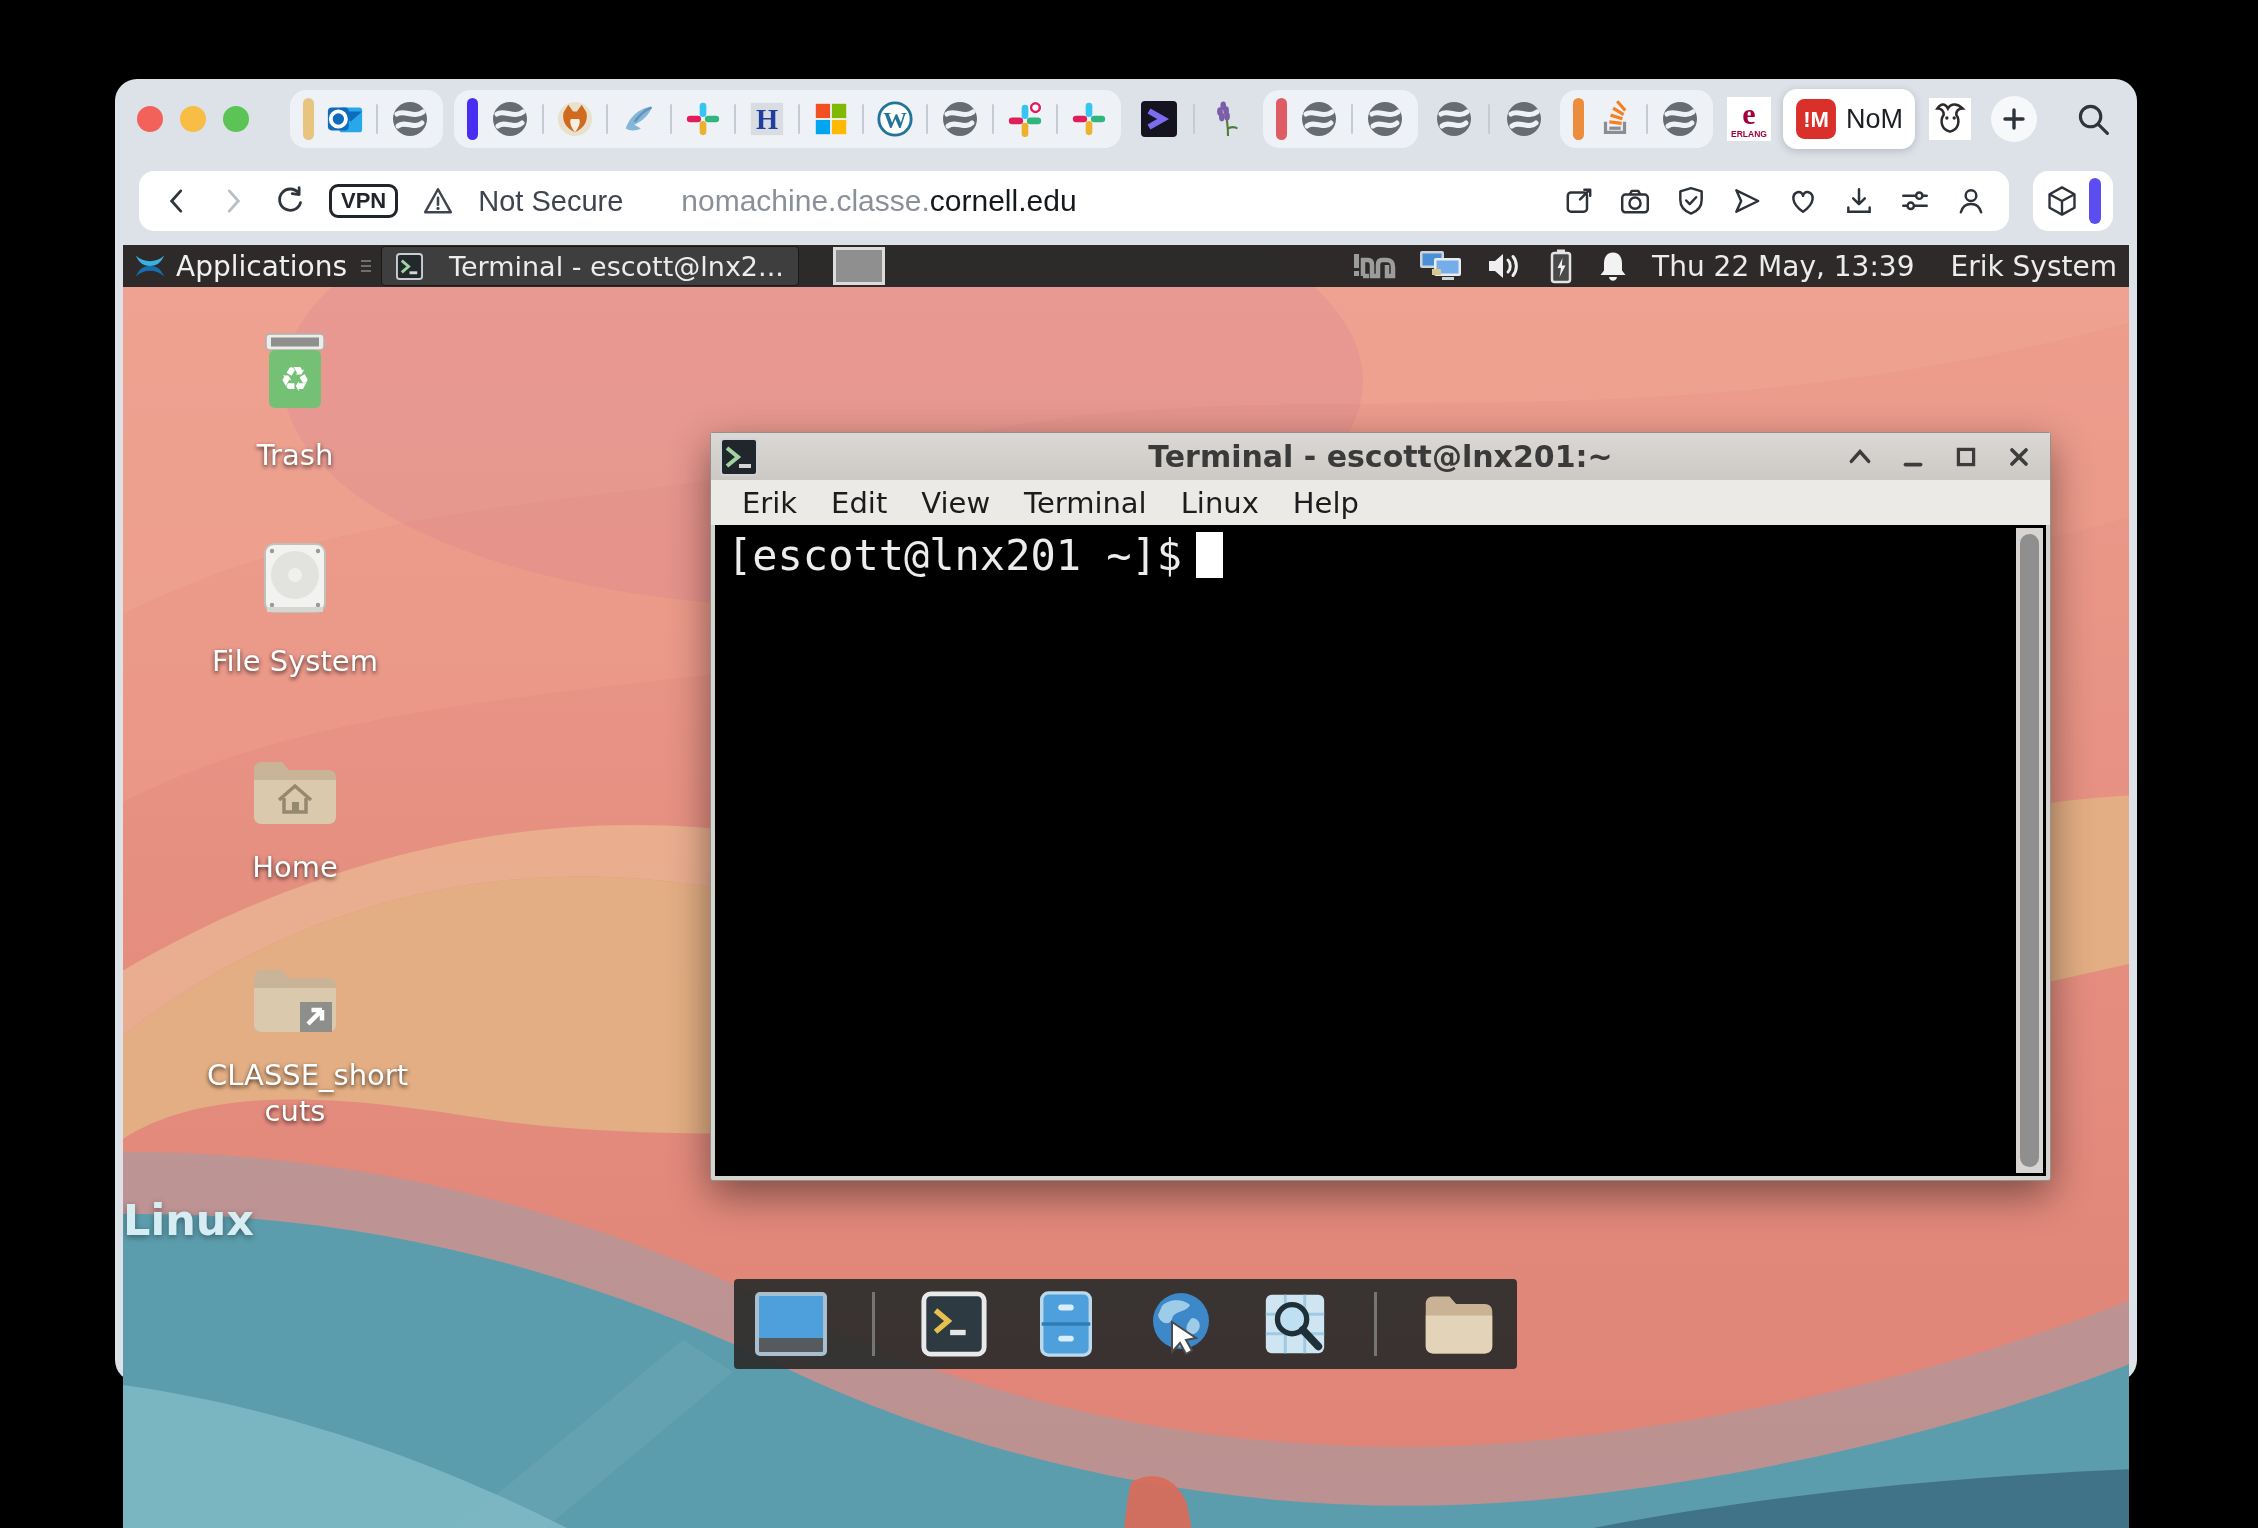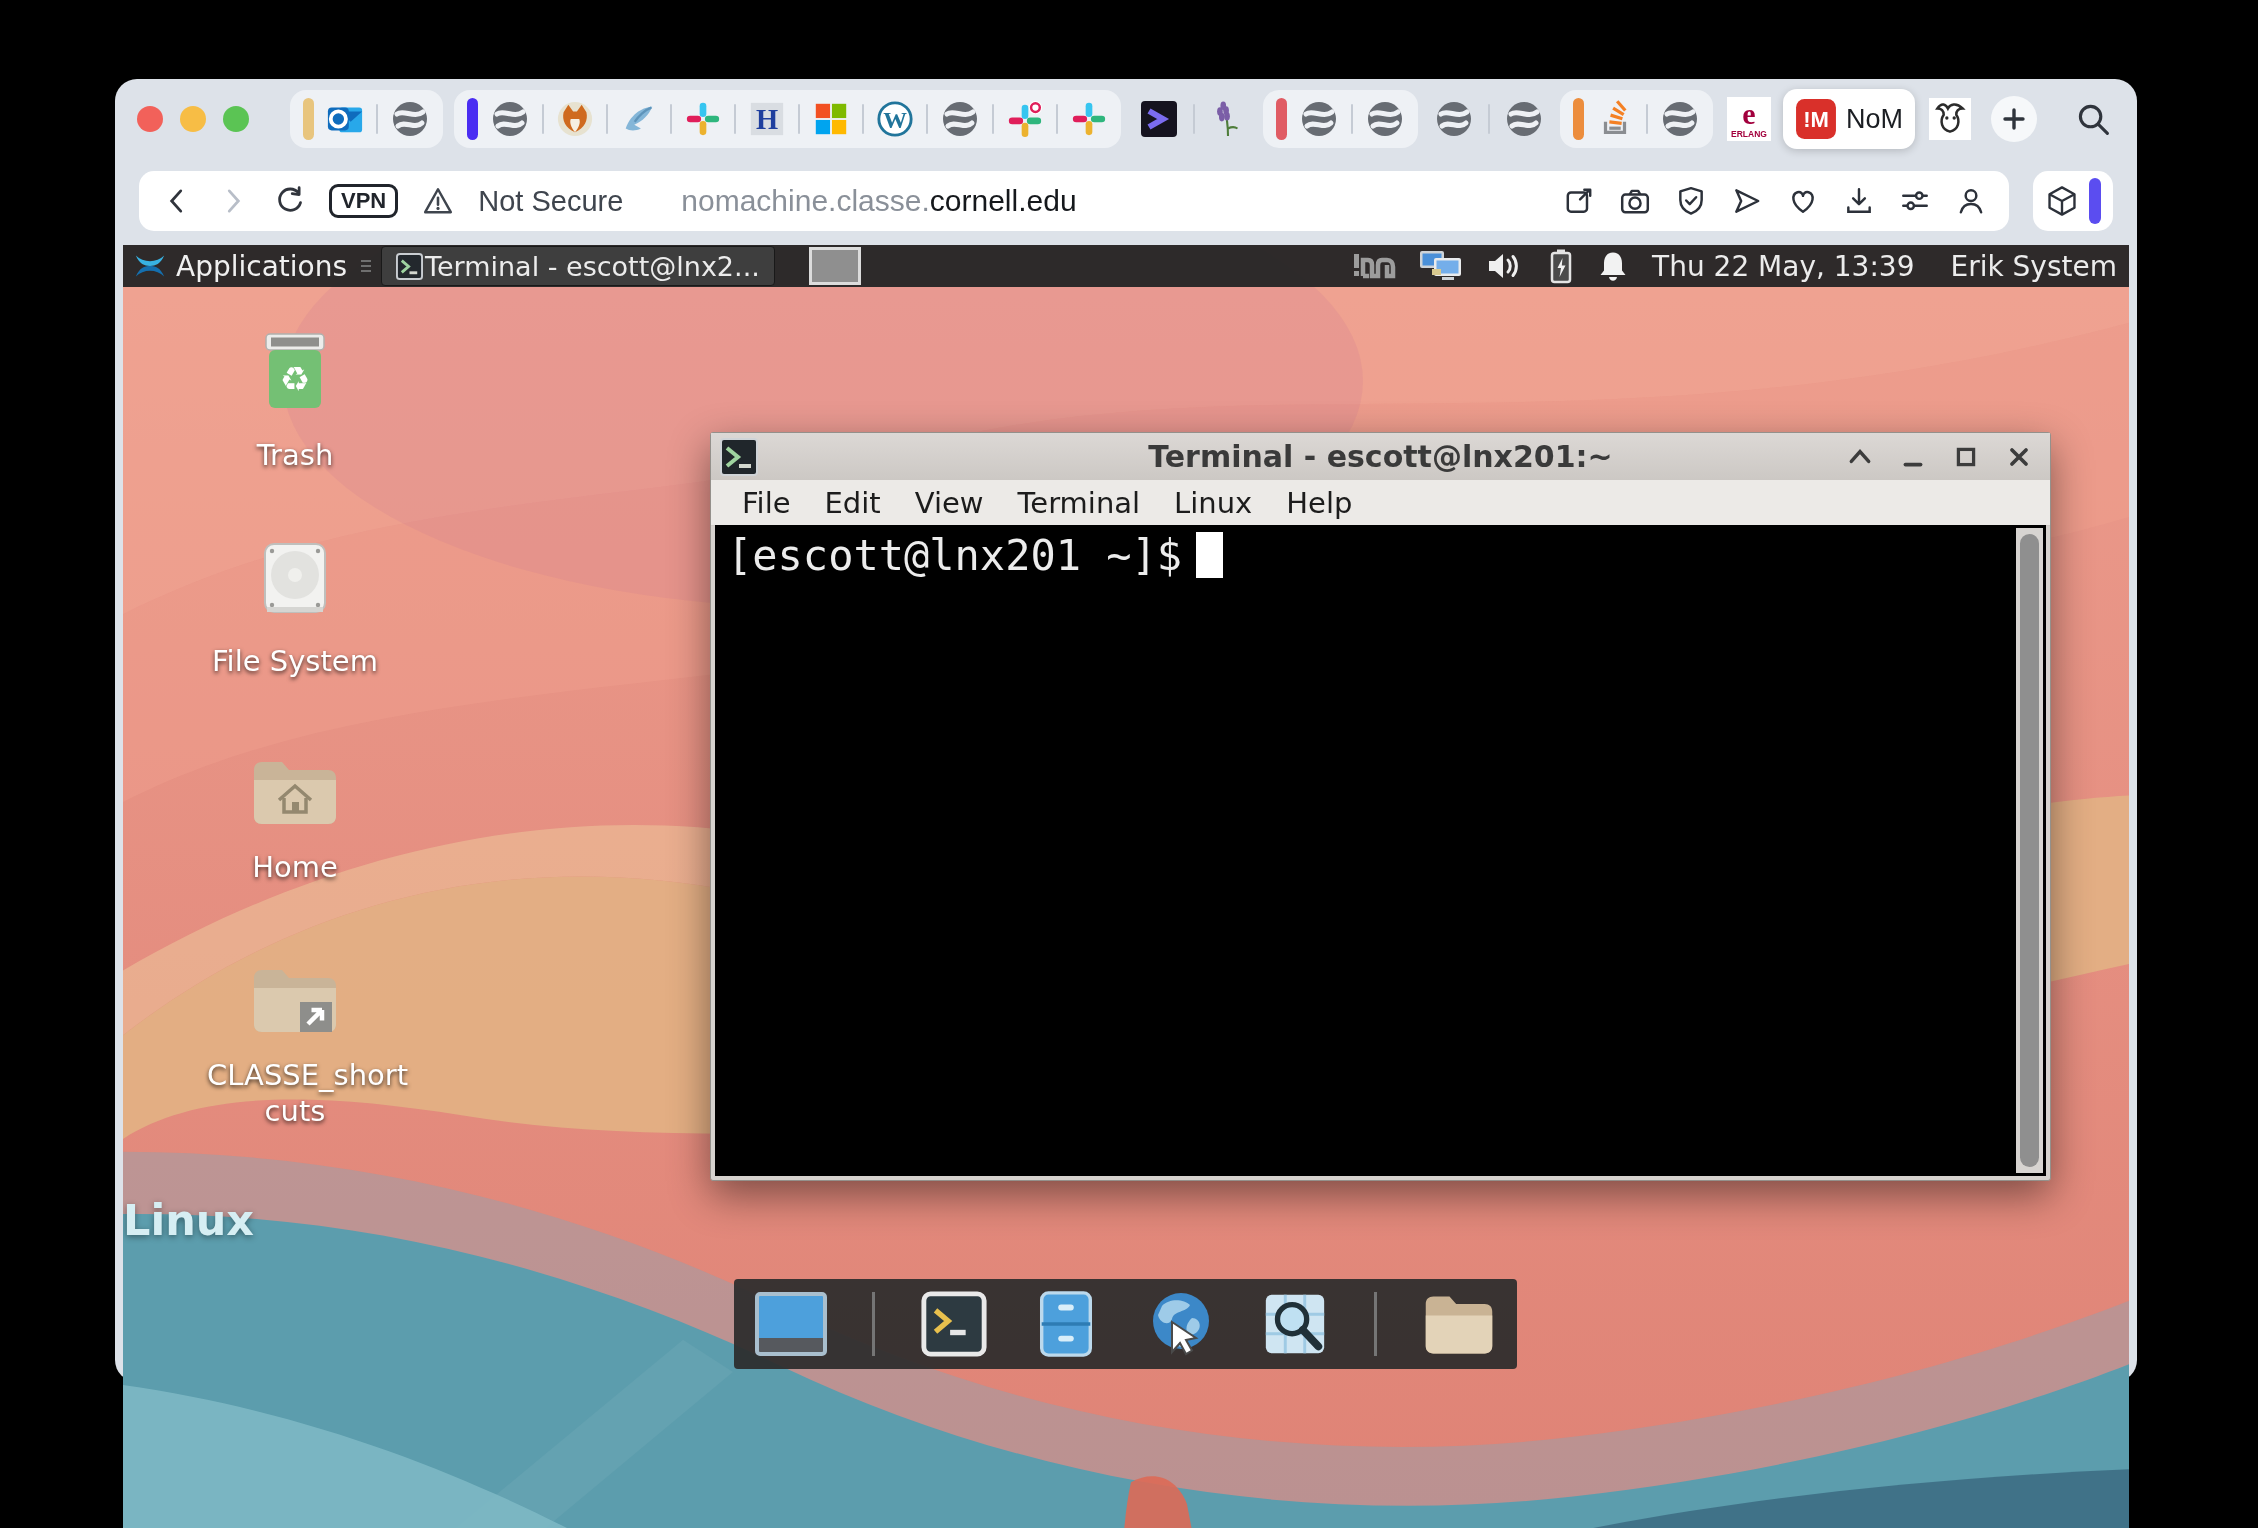--- a/index.html
+++ b/index.html
@@ -43,21 +43,21 @@
   .desk{position:absolute;left:8px;top:166px;width:2006px;height:1460px;overflow:hidden;
         border-radius:0 0 14px 14px;background:#e08577;}
   .wall{position:absolute;inset:0;width:100%;height:100%;}
   
   .panel{position:absolute;left:0;top:0;right:0;height:42px;background:rgba(37,37,37,.96);
          display:flex;align-items:center;color:#e8e8e8;font-family:"DejaVu Sans",sans-serif;}
   .panel .apps{display:flex;align-items:center;gap:9px;padding:0 10px;height:100%;}
   .apps-lbl{font-size:28px;color:#f0f0f0;}
   .handle{display:flex;flex-direction:column;gap:3px;margin:0 4px;}
   .handle i{display:block;width:10px;height:2px;background:#6f6f6f;}
-  .winbtn{display:flex;align-items:center;gap:2px;background:#3e3e3e;border:1px solid #191919;
+  .winbtn{display:flex;align-items:center;gap:26px;background:#3e3e3e;border:1px solid #191919;
           border-radius:4px;height:38px;padding:0 14px;margin-left:6px;}
   .winbtn .t{font-size:27px;color:#ececec;white-space:nowrap;}
   .pager{width:46px;height:32px;background:#8f8f8f;border:3px solid #dcdcdc;margin-left:34px;}
   .tray{margin-left:auto;display:flex;align-items:center;gap:22px;padding-right:12px;}
   .tray .txt{font-size:28px;color:#ececec;white-space:nowrap;}
   
   .dicon{position:absolute;left:84px;width:176px;text-align:center;cursor:default;}
   .dicon .lab{margin-top:6px;font-size:29px;color:#fff;line-height:1.25;
               text-shadow:0 2px 4px rgba(0,0,0,.75);font-family:"DejaVu Sans",sans-serif;}
   .dicon svg{display:inline-block;}
@@ -486,21 +486,21 @@
               </svg>
             <svg viewBox="0 0 24 24">
                 <rect x="5" y="5" width="14" height="14" stroke="#3c3c3c" stroke-width="3" fill="none"></rect>
               </svg>
             <svg viewBox="0 0 24 24">
                 <path d="M5.5 5.5 L18.5 18.5 M18.5 5.5 L5.5 18.5" stroke="#3c3c3c" stroke-width="3.4" stroke-linecap="round"></path>
               </svg>
           </div>
         </div>
         <div class="mbar">
-          <span class="mitem">File</span>
+          <span class="mitem">Erik</span>
           <span class="mitem">Edit</span>
           <span class="mitem">View</span>
           <span class="mitem">Terminal</span>
           <span class="mitem">Linux</span>
           <span class="mitem">Help</span>
         </div>
         <div class="tbody">
           <div class="promptline"><span>[escott@lnx201 ~]$</span><span class="cursor"></span></div>
           <div class="sbar">
               <div class="sthumb"></div>

